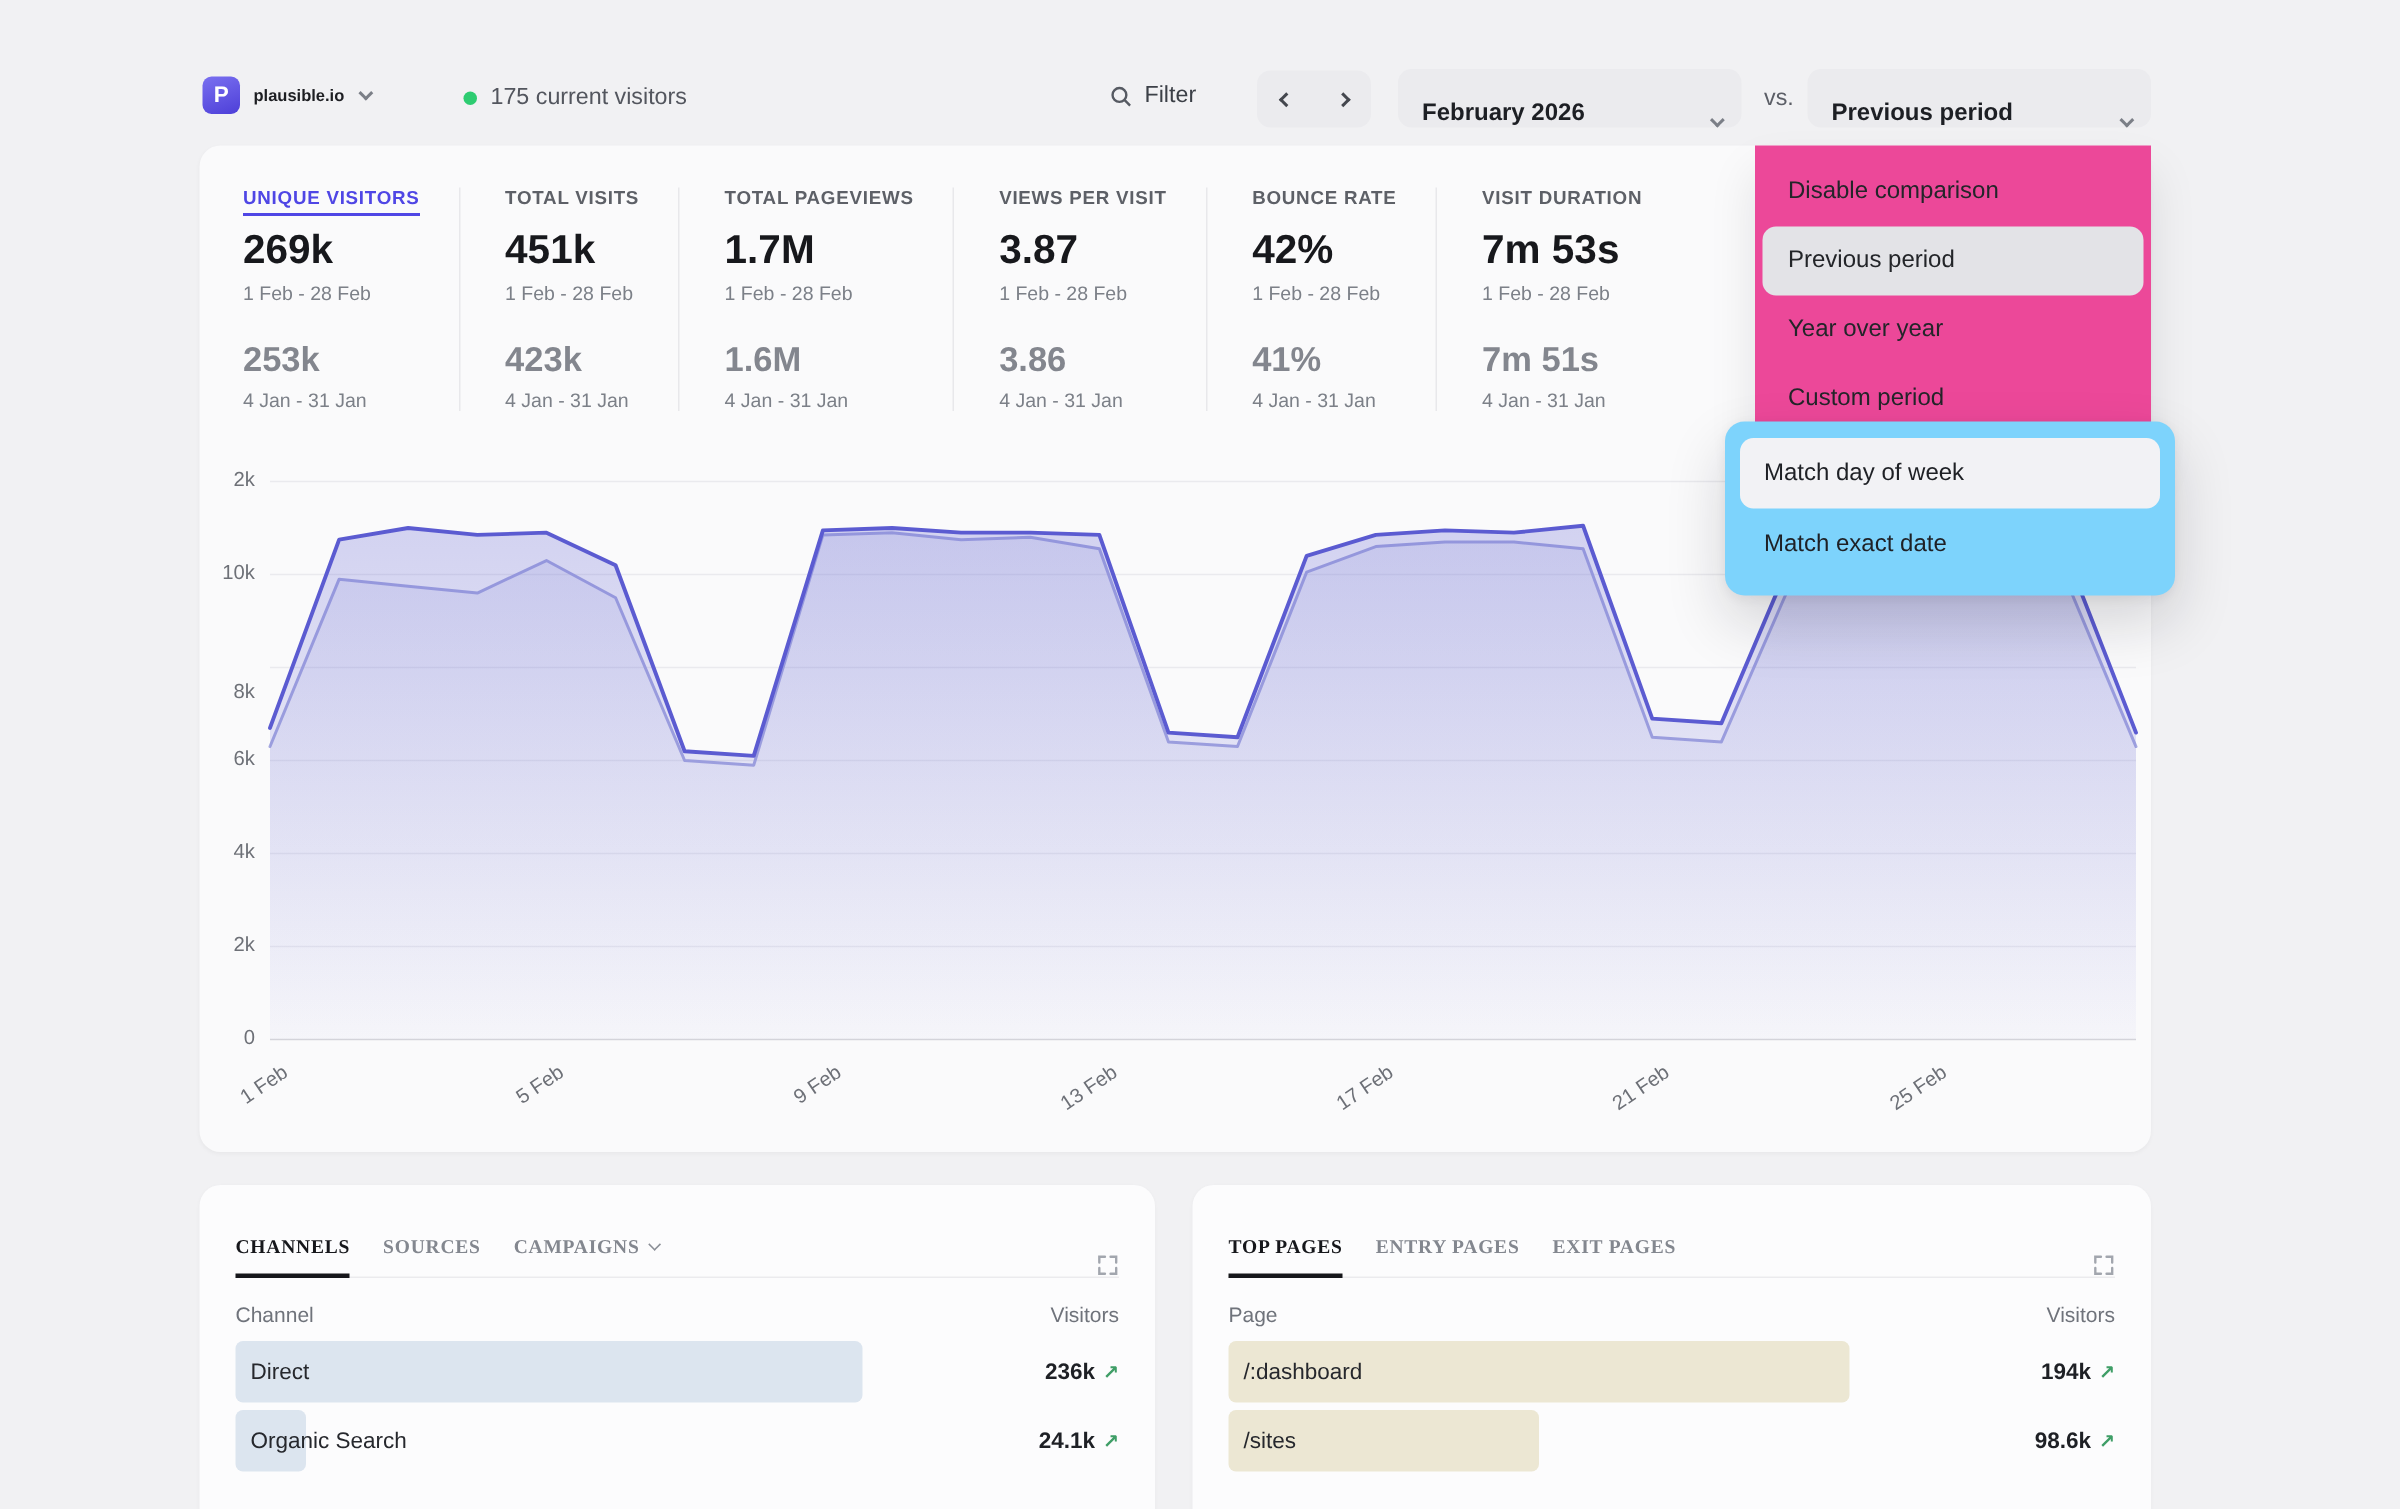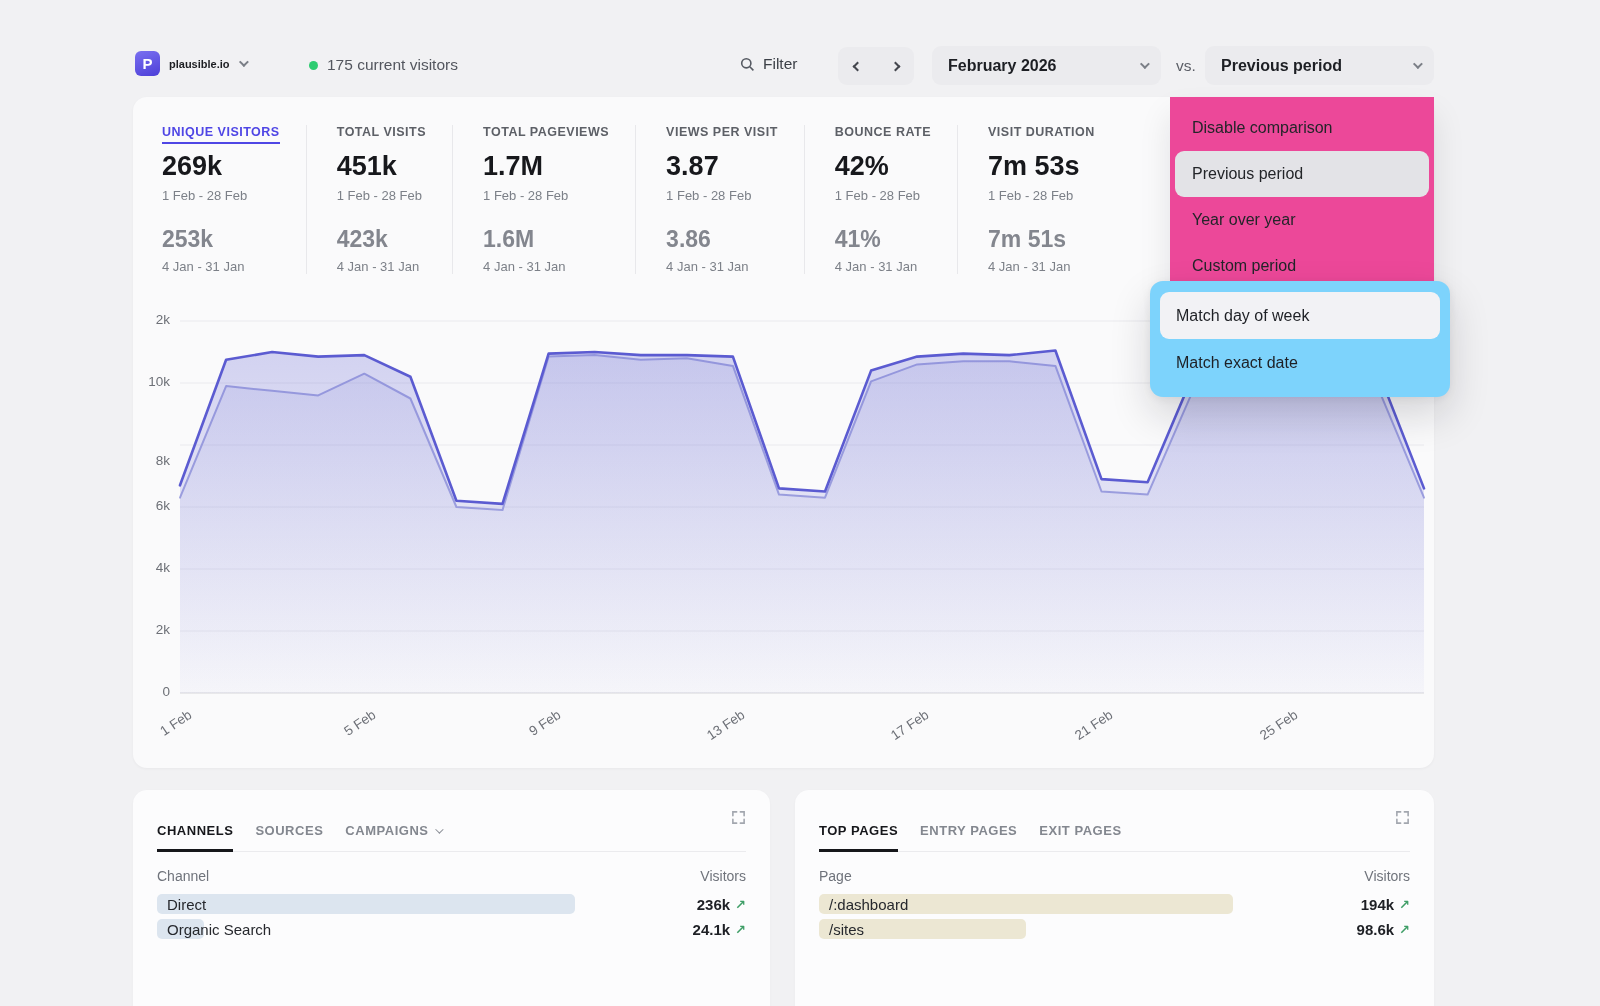--- a/index.html
+++ b/index.html
@@ -17,21 +17,21 @@
   .logo{width:25px;height:25px;border-radius:6px;background:linear-gradient(160deg,#7a70f0,#4d3fd8);
     color:#fff;font-weight:700;font-size:15px;display:flex;align-items:center;justify-content:center;}
   .site-name{font-size:11px;font-weight:700;color:#1d1e22;}
   .visitors{position:absolute;left:176px;top:56px;display:flex;align-items:center;gap:9px;font-size:15.5px;color:#53565e;}
   .dot{width:9px;height:9px;border-radius:50%;background:#2ecc71;}
   .filter-btn{position:absolute;left:607px;top:55px;display:flex;align-items:center;gap:8px;
     font-size:15.5px;color:#3c4047;cursor:pointer;}
   .arrow-group{position:absolute;left:705px;top:47px;width:76px;height:38px;background:#ebebee;border-radius:9px;display:flex;}
   .arrow-btn{flex:1;display:flex;align-items:center;justify-content:center;cursor:pointer;background:none;border:none;padding:0;}
   .select-btn{position:absolute;top:46px;height:39px;background:#ebebee;border-radius:9px;display:flex;
-    align-items:center;justify-content:space-between;padding:0 14px 0 16px;font-size:16px;font-weight:600;
+    align-items:flex-end;justify-content:space-between;padding:0 14px 0 16px;font-size:16px;font-weight:600;
     color:#1d1f24;cursor:pointer;border:none;}
   #date-select{left:799px;width:229px;}
   #cmp-select{left:1072px;width:229px;}
   .vs{position:absolute;left:1043px;top:57px;font-size:15.5px;color:#5b5e66;}
 
   
   .main-card{position:absolute;left:133px;top:97px;width:1301px;height:671px;background:#fafafb;
     border-radius:14px;box-shadow:0 1px 3px rgba(15,15,20,0.04);}
   .metrics{position:absolute;left:29px;top:28px;display:flex;}
   .metric{padding:0 26px 0 30px;border-right:1px solid #e8e8eb;cursor:pointer;white-space:nowrap;}
@@ -56,28 +56,28 @@
   .menu-item{height:46px;line-height:46px;padding:0 17px;font-size:16px;color:#232529;border-radius:9px;cursor:pointer;}
   .menu-item.selected{background:#e3e3e7;}
   .cmp-submenu{position:absolute;left:1150px;top:281px;width:300px;background:#7dd3fc;border-radius:13px;
     box-shadow:0 18px 40px rgba(20,20,30,0.16),0 2px 8px rgba(20,20,30,0.06);padding:11px 10px;z-index:30;}
   .submenu-item{height:47px;line-height:47px;padding:0 16px;font-size:16px;color:#1e2025;border-radius:9px;cursor:pointer;}
   .submenu-item.highlighted{background:#f2f2f5;}
 
   
   .panel{position:absolute;top:790px;height:400px;background:#fcfcfd;border-radius:14px;
     padding:20px 24px;box-shadow:0 1px 3px rgba(15,15,20,0.03);}
-  .tabs{display:flex;align-items:flex-start;gap:22px;border-bottom:1px solid #ebebee;height:42px;}
+  .tabs{display:flex;align-items:flex-end;gap:22px;border-bottom:1px solid #ebebee;height:42px;font-family:Liberation Serif, serif;}
   .tab{display:flex;align-items:center;gap:6px;height:100%;position:relative;cursor:pointer;
     font-size:13px;font-weight:700;letter-spacing:.04em;color:#83878f;}
   .tab.active{color:#16171b;}
   .tab.active::after{content:'';position:absolute;left:0;right:0;bottom:-1px;height:3px;background:#16171b;}
   .expand-btn{margin-left:auto;color:#a2a6ae;background:none;border:none;padding:0;cursor:pointer;display:flex;}
   .thead{display:flex;justify-content:space-between;margin:16px 0 10px;font-size:14px;color:#6f737b;}
-  .trow{position:relative;height:20px;margin-bottom:5px;display:flex;align-items:center;justify-content:space-between;cursor:pointer;text-align:right;}
+  .trow{position:relative;height:41px;margin-bottom:5px;display:flex;align-items:center;justify-content:space-between;cursor:pointer;text-align:right;}
   .bar{position:absolute;left:0;top:0;bottom:0;border-radius:5px;}
   .rname{position:relative;padding-left:10px;font-size:15px;color:#26282d;}
   .rval{position:relative;font-size:15px;font-weight:600;color:#1e2025;display:flex;align-items:center;gap:5px;}
   .rval .up{font-style:normal;color:#3f9e67;font-size:13px;}
 </style>
 </head>
 <body>
 
 <header class="topbar">
   <div class="site-picker">

